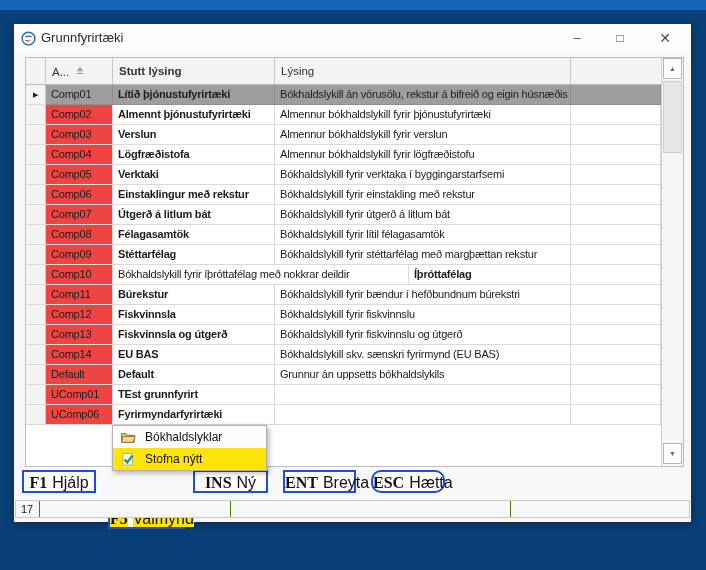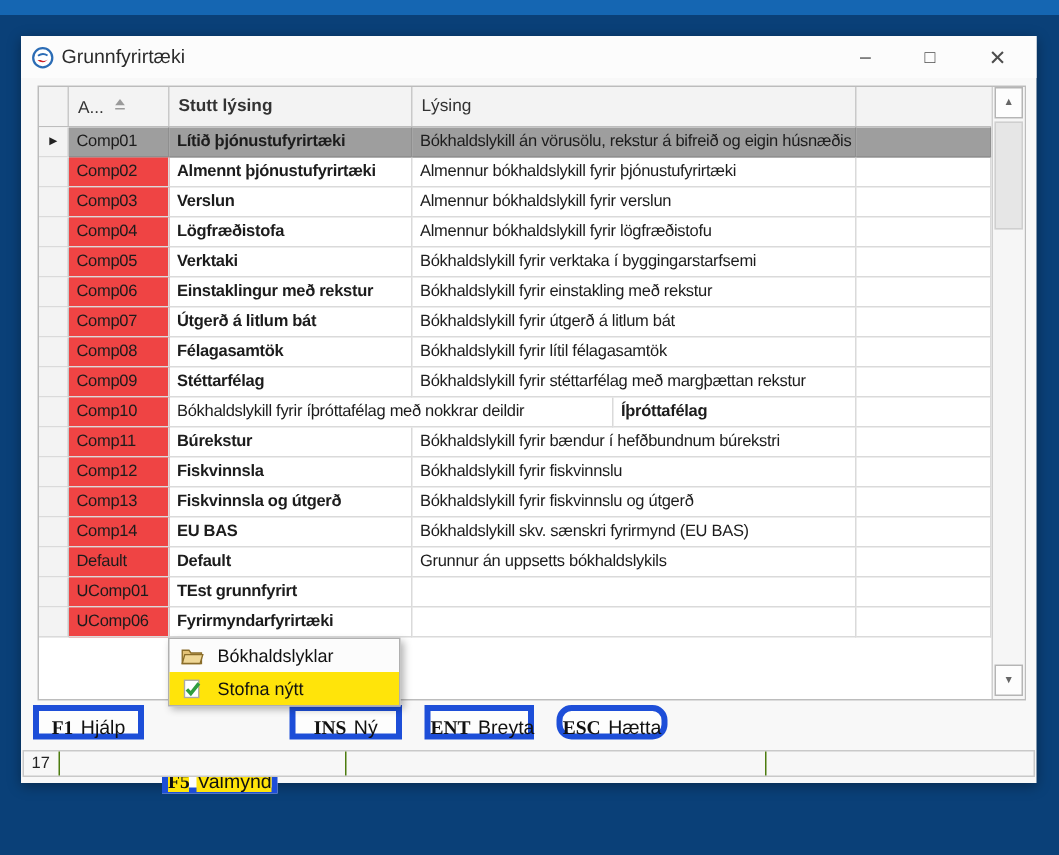--- a/index.html
+++ b/index.html
@@ -46,22 +46,22 @@
 
   
   .v-scrollbar { width:22px; flex:none; border-left:1px solid #cfcfcf; background:#f6f6f6; position:relative; }
   .sb-btn { position:absolute; left:1px; width:19px; height:21px; background:#fdfdfd;
             border:1px solid #b5b5b5; text-align:center; line-height:19px; font-size:7px; color:#666; }
   .sb-up { top:0; } .sb-down { bottom:2px; }
   .sb-thumb { position:absolute; left:1px; top:23px; width:19px; height:72px;
               background:#e6e6e6; border:1px solid #cfcfcf; }
 
   
-  .btn { position:absolute; top:446px; height:23px; background:#fdfdfd; border:4px solid #1d4ed8;
-         text-align:center; line-height:21px; font-size:13px; color:#111; white-space:nowrap; }
+  .btn { position:absolute; top:446px; height:23px; background:#fdfdfd; border:2px solid #1d4ed8;
+         text-align:center; line-height:21px; font-size:16px; color:#111; white-space:nowrap; }
   .btn .key { font-family:"Liberation Serif", serif; font-weight:bold; margin-right:5px; }
   .btn-f1  { left:8px;   width:74px; }
   .btn-f5  { left:94px;  width:77px;margin-top:36px; }
   .btn-ins { left:179px; width:75px; }
   .btn-ent { left:269px; width:73px; }
   .btn-esc { left:357px; width:74px;border-radius:10px; }
   .btn.hl .key, .btn.hl .lbl { background:#ffe40a; }
 
   
   .statusbar { position:absolute; left:1px; top:476px; width:675px; height:18px; display:flex;

